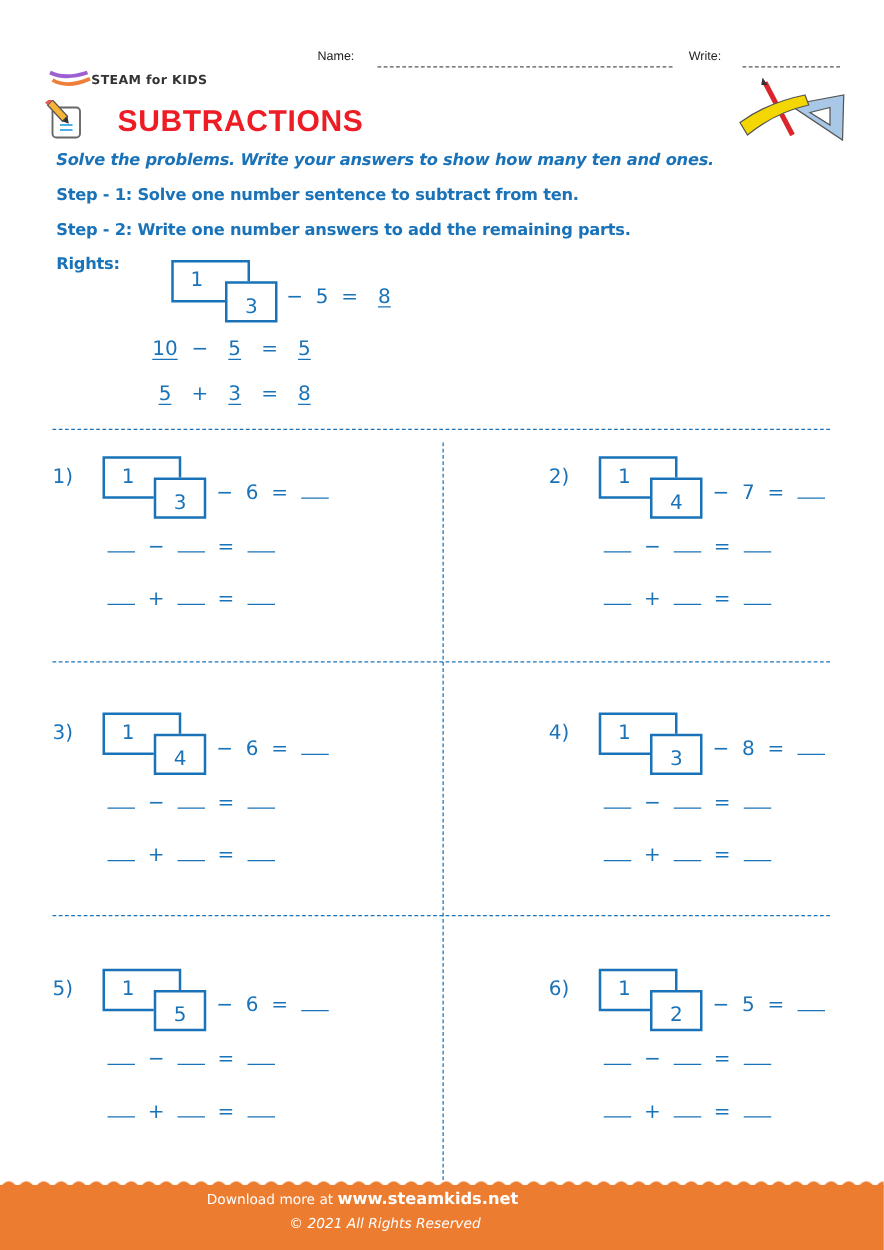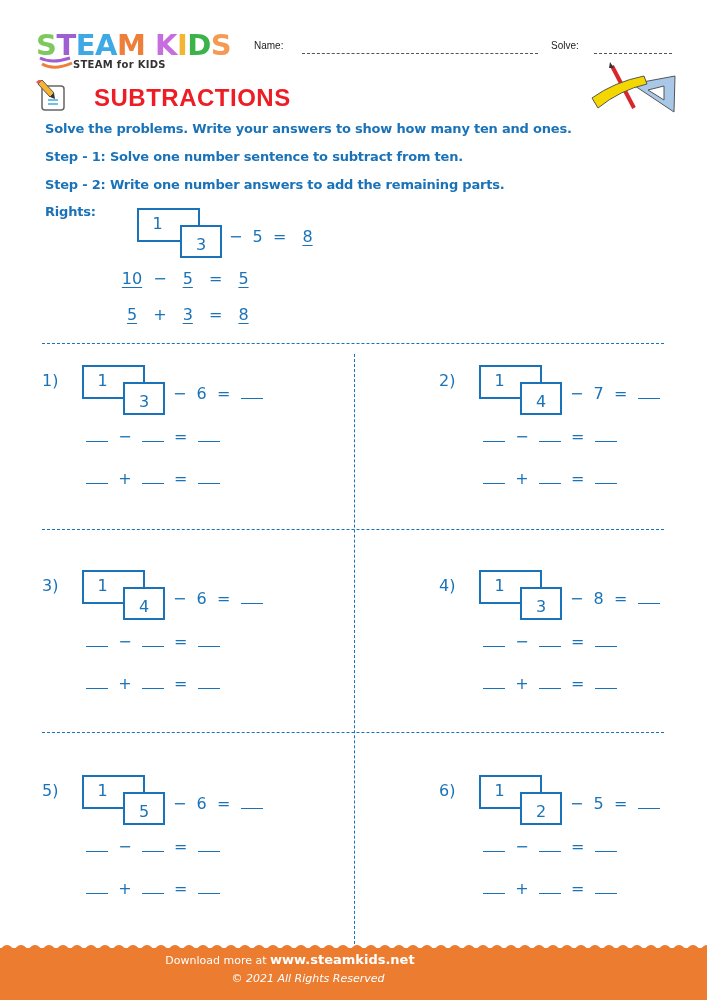--- a/index.html
+++ b/index.html
@@ -43,33 +43,30 @@
   .footer { left: 0; top: 948px; width: 707px; height: 52px; background: #ec7c30; }
   .scallop { left: 0; top: 940px; width: 707px; height: 10px; }
   .footer-line1 { top: 952px; left: 0; width: 580px; text-align: center; color: #fff; font-family: "DejaVu Sans", sans-serif; font-size: 11px; white-space: nowrap; }
   .footer-line1 b { font-size: 13px; }
   .footer-line2 { top: 972px; left: 0; width: 616px; text-align: center; color: #fff; font-family: "DejaVu Sans", sans-serif; font-style: italic; font-size: 11px; }
 </style>
 </head>
 <body>
 
 <div class="abs logo">
-  <div class="logo-title">
-    <span style="color:#7dc95e">S</span><span style="color:#9d5fd1">T</span><span style="color:#3fa9e6">E</span><span style="color:#3fa9e6">A</span><span style="color:#ee7f3a">M</span><span style="color:#fff">&nbsp;</span><span style="color:#c86de0">K</span><span style="color:#f2b632">I</span><span style="color:#3bb34a">D</span><span style="color:#f59a52">S</span>
-  </div>
   <svg class="logo-swoosh" width="36" height="18">
     <path d="M2 4 Q14 10 32 4" stroke="#9d5fd1" stroke-width="3" fill="none"></path>
     <path d="M4 10 Q16 17 34 9" stroke="#ee7f3a" stroke-width="3" fill="none"></path>
   </svg>
   <div class="logo-sub">STEAM for KIDS</div>
 </div>
 
 <span class="abs hdr-label" style="left:254px; top:40px;">Name:</span>
 <div class="abs hdr-line" style="left:302px; top:53px; width:236px;"></div>
-<span class="abs hdr-label" style="left:551px; top:40px;">Solve:</span>
+<span class="abs hdr-label" style="left:551px; top:40px;">Write:</span>
 <div class="abs hdr-line" style="left:594px; top:53px; width:78px;"></div>
 
 <svg class="abs" style="left:590px; top:62px;" width="90" height="52">
   <polygon points="42,22 85,14 84,50" fill="#a9c8e8" stroke="#555" stroke-width="1"></polygon>
   <polygon points="58,28 74,24 74,38" fill="#fff" stroke="#555" stroke-width="1"></polygon>
   <line x1="22" y1="4" x2="44" y2="46" stroke="#d9262c" stroke-width="4"></line>
   <polygon points="20,0 24,6 19,6" fill="#333"></polygon>
   <path d="M2 36 Q24 20 54 14 L57 22 Q30 28 8 46 Z" fill="#f4d700" stroke="#555" stroke-width="1"></path>
 </svg>
 
@@ -77,21 +74,21 @@
   <rect x="6" y="6" width="22" height="24" rx="3" fill="#fff" stroke="#666" stroke-width="1.5"></rect>
   <line x1="12" y1="20" x2="22" y2="20" stroke="#3fa9e6" stroke-width="1.5"></line>
   <line x1="12" y1="24" x2="22" y2="24" stroke="#3fa9e6" stroke-width="1.5"></line>
   <polygon points="2,4 6,0 18,13 14,17" fill="#f7b335" stroke="#555" stroke-width="1"></polygon>
   <polygon points="2,4 6,0 4,-1 0,2" fill="#e85a5a"></polygon>
   <polygon points="14,17 18,13 19,19" fill="#333"></polygon>
 </svg>
 
 <div class="abs title">SUBTRACTIONS</div>
 
-<div class="abs instr" style="top:121px;">Solve the problems. Write your answers to show how many ten and ones.</div>
+<div class="abs instr" style="top:121px;font-style:italic;">Solve the problems. Write your answers to show how many ten and ones.</div>
 <div class="abs instr" style="top:149px;">Step - 1: Solve one number sentence to subtract from ten.</div>
 <div class="abs instr" style="top:177px;">Step - 2: Write one number answers to add the remaining parts.</div>
 
 <div class="abs instr" style="top:204px;">Rights:</div>
 <div class="abs" style="left:137px; top:208px; width:200px; height:120px;">
   <div class="box tens" style="left:0; top:0;">1</div>
   <div class="box ones" style="left:43px; top:17px;">3</div>
   <div class="abs mtxt" style="left:92px; top:19px;">
     <span>−</span>&nbsp;&nbsp;<span>5</span>&nbsp;&nbsp;<span>=</span>&nbsp;&nbsp;<span class="ans">8</span>
   </div>

